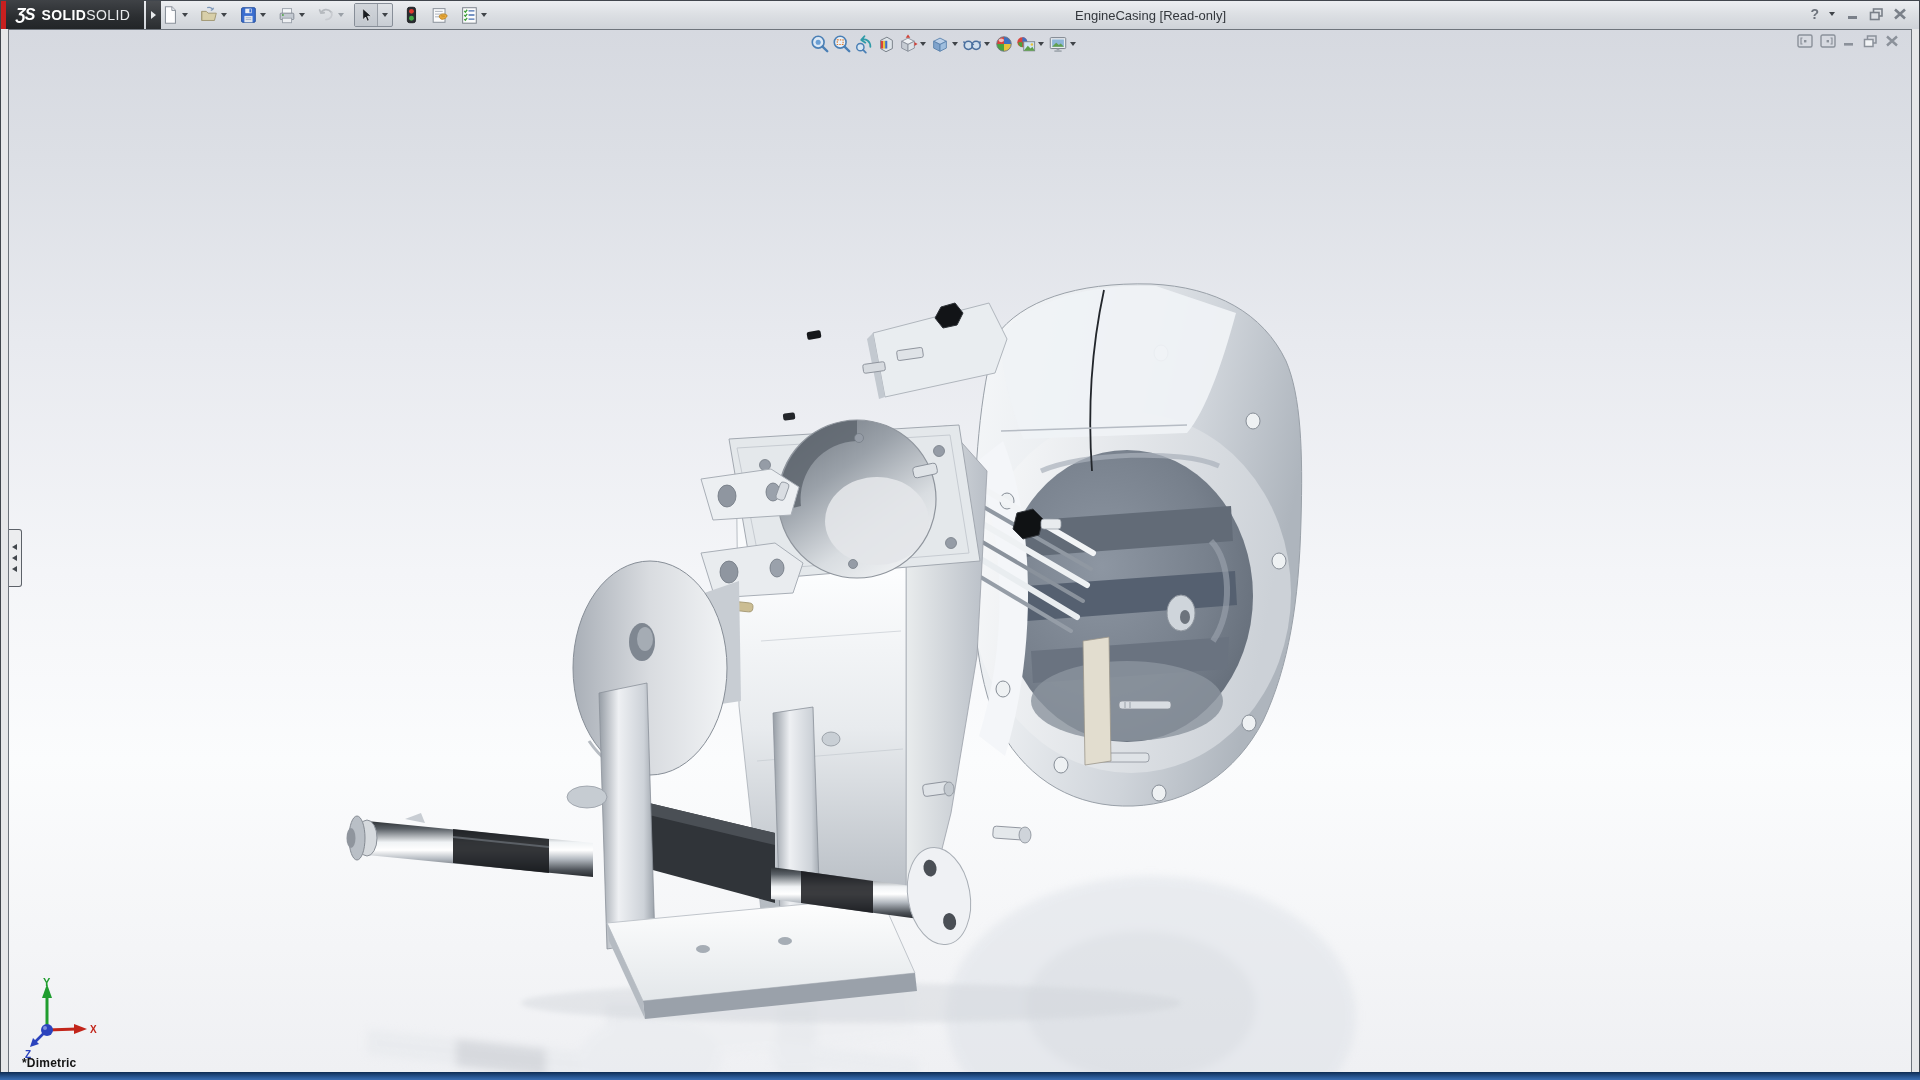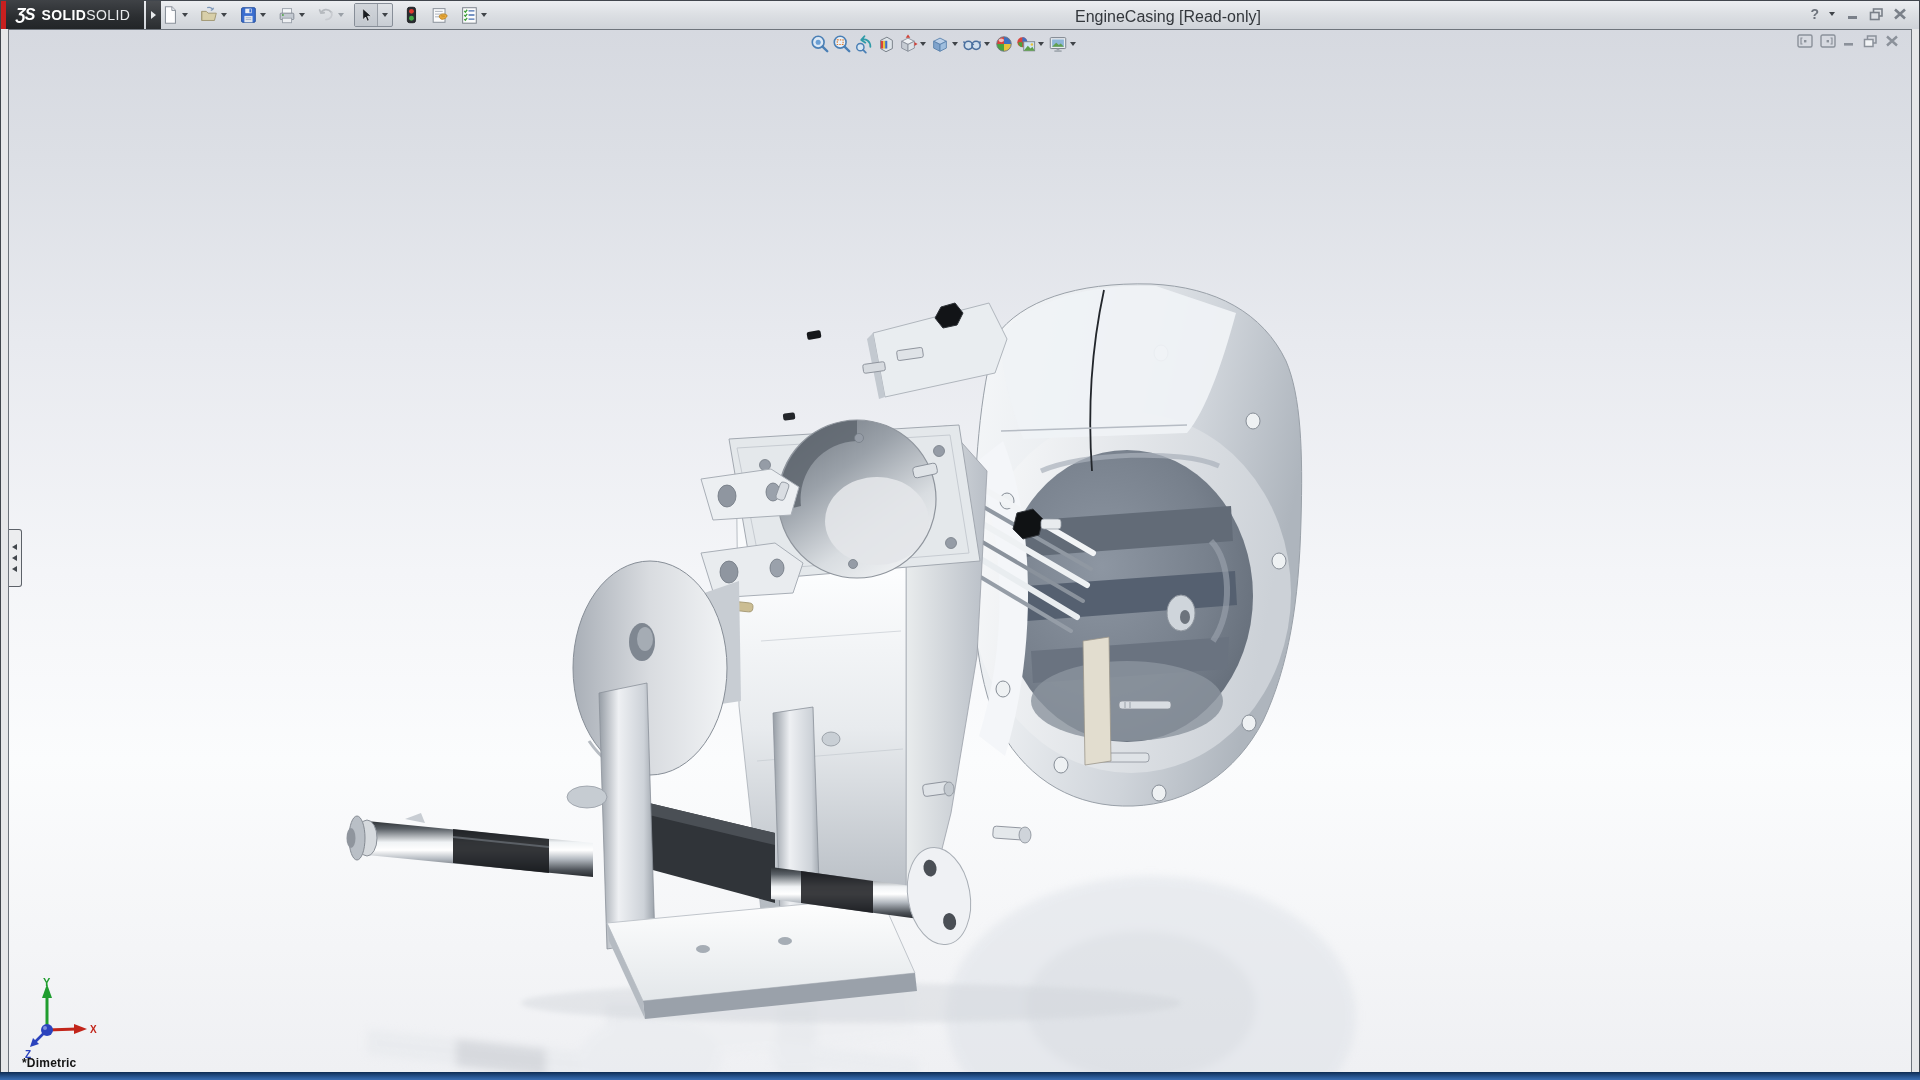--- a/index.html
+++ b/index.html
@@ -35,21 +35,21 @@
   .tri-right{width:0;height:0;border-top:4px solid transparent;border-bottom:4px solid transparent;border-left:5px solid #e8eaec;}
   
   .main-toolbar{position:absolute;left:158px;top:2px;height:24px;display:flex;align-items:center;}
   .tb-group{display:flex;align-items:center;margin-right:7px;}
   .tb-btn{width:22px;height:22px;display:flex;align-items:center;justify-content:center;cursor:pointer;}
   .caret{width:0;height:0;border-left:3.5px solid transparent;border-right:3.5px solid transparent;border-top:4px solid #3f4348;margin:0 3px 0 1px;cursor:pointer;}
   .caret.dim{border-top-color:#9aa0a7;}
   .select-box{display:flex;align-items:center;border:1px solid #878e98;background:linear-gradient(180deg,#dfe2e6,#c8cdd4);height:22px;border-radius:2px;}
   .select-box .tb-btn{background:linear-gradient(180deg,#d2d6db,#c2c7ce);border-right:1px solid #9aa0a8;}
   .win-title{
-    position:absolute;left:1074px;top:7px;font-size:16px;color:#33373c;white-space:nowrap;
+    position:absolute;left:1074px;top:7px;font-size:13px;color:#33373c;white-space:nowrap;
   }
   .win-controls{position:absolute;right:12px;top:5px;display:flex;align-items:center;gap:9px;}
   .wc-btn{display:flex;align-items:center;justify-content:center;cursor:pointer;}
   .help-q{font-size:14px;font-weight:bold;color:#6d737c;}
   
   .viewport{
     position:absolute;left:8px;top:29px;width:1904px;height:1043px;
     border:1px solid #6e747c;border-bottom:none;box-sizing:border-box;
     background:linear-gradient(180deg,#d6d9e0 0%,#dcdfe5 12%,#e8eaef 30%,#f4f5f8 52%,#fbfcfd 70%,#f4f5f7 88%,#eff0f3 100%);
     overflow:hidden;

